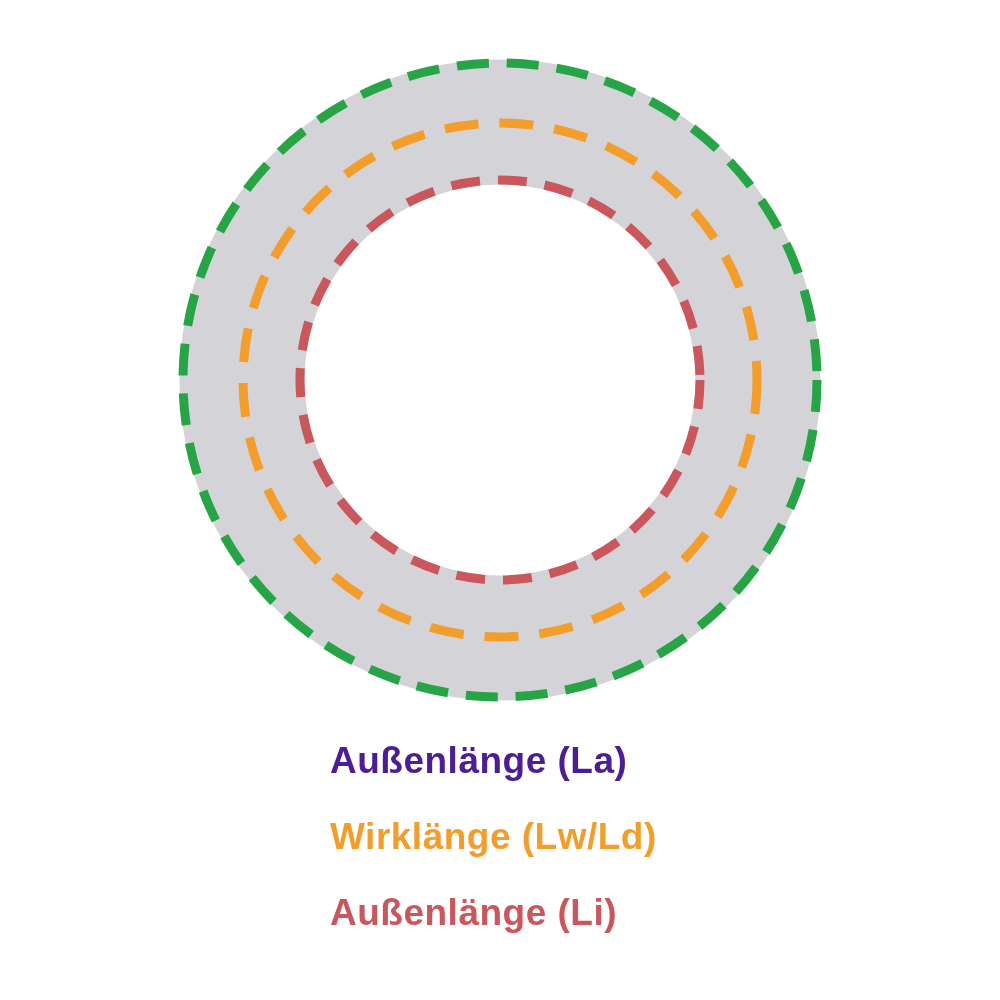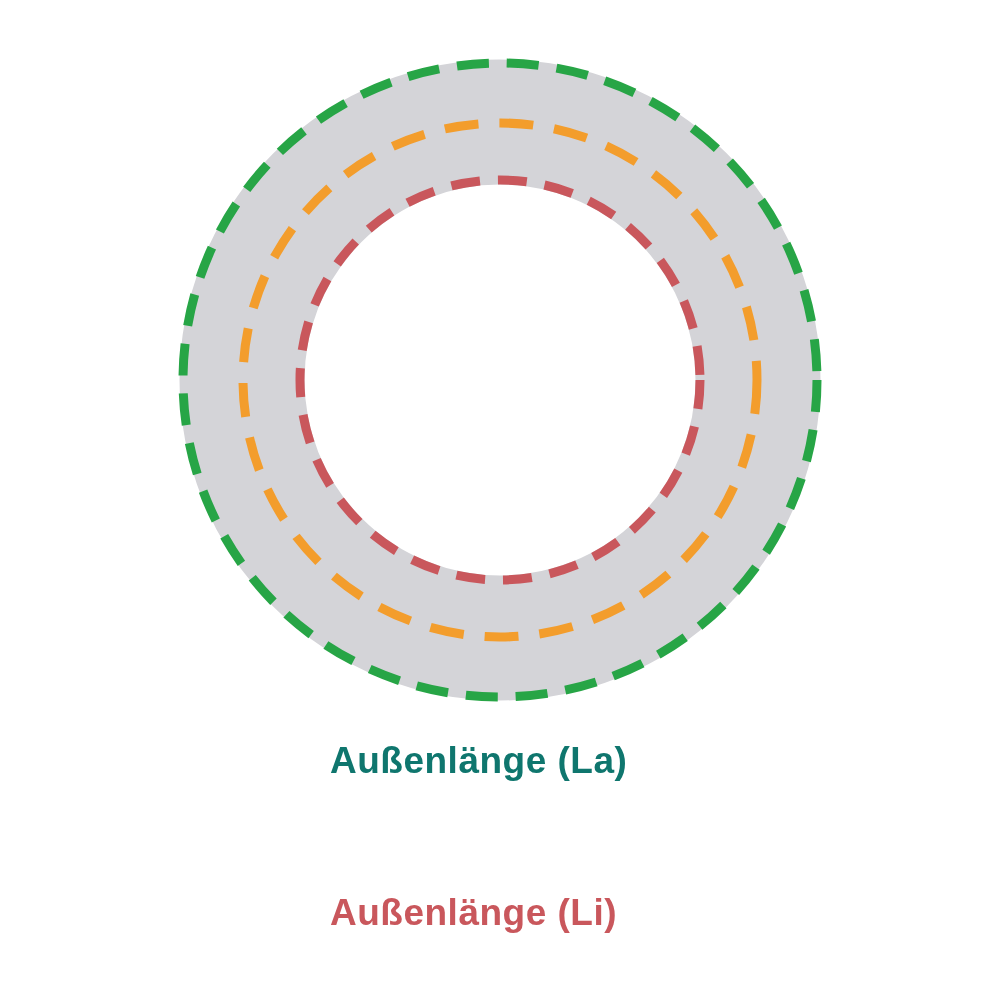--- a/index.html
+++ b/index.html
@@ -24,21 +24,21 @@
   }
   .legend {
     position: absolute;
     left: 330px;
     width: 520px;
     font-size: 37px;
     font-weight: bold;
     letter-spacing: 0.5px;
     white-space: nowrap;
   }
-  .legend-outer     { top: 740px; color: #0f766e; }
+  .legend-outer     { top: 740px; color: #4c1d95; }
   .legend-effective { top: 816px; color: #f39d2c; }
   .legend-inner     { top: 892px; color: #c9575c; }
 </style>
 </head>
 <body>
 
 <div class="stage">
 
   <svg class="belt-svg" width="1000" height="1000" viewBox="0 0 1000 1000">
 
@@ -46,16 +46,17 @@
 
     <circle cx="500" cy="380" r="317" fill="none" stroke-width="9" stroke-dasharray="32 18" stroke-linecap="butt" stroke="#27a546"></circle>
 
     <circle cx="500" cy="380" r="257" fill="none" stroke-width="9" stroke-dasharray="34 21" stroke-linecap="butt" stroke="#f39d2c"></circle>
 
     <circle cx="500" cy="380" r="200" fill="none" stroke-width="9" stroke-dasharray="29 18" stroke-linecap="butt" stroke="#c9575c"></circle>
   </svg>
 
   <div class="legend legend-outer">Außenlänge (La)</div>
 
+  <div class="legend legend-effective">Wirklänge (Lw/Ld)</div>
 
   <div class="legend legend-inner">Außenlänge (Li)</div>
 
 </div>
 
 </body></html>

